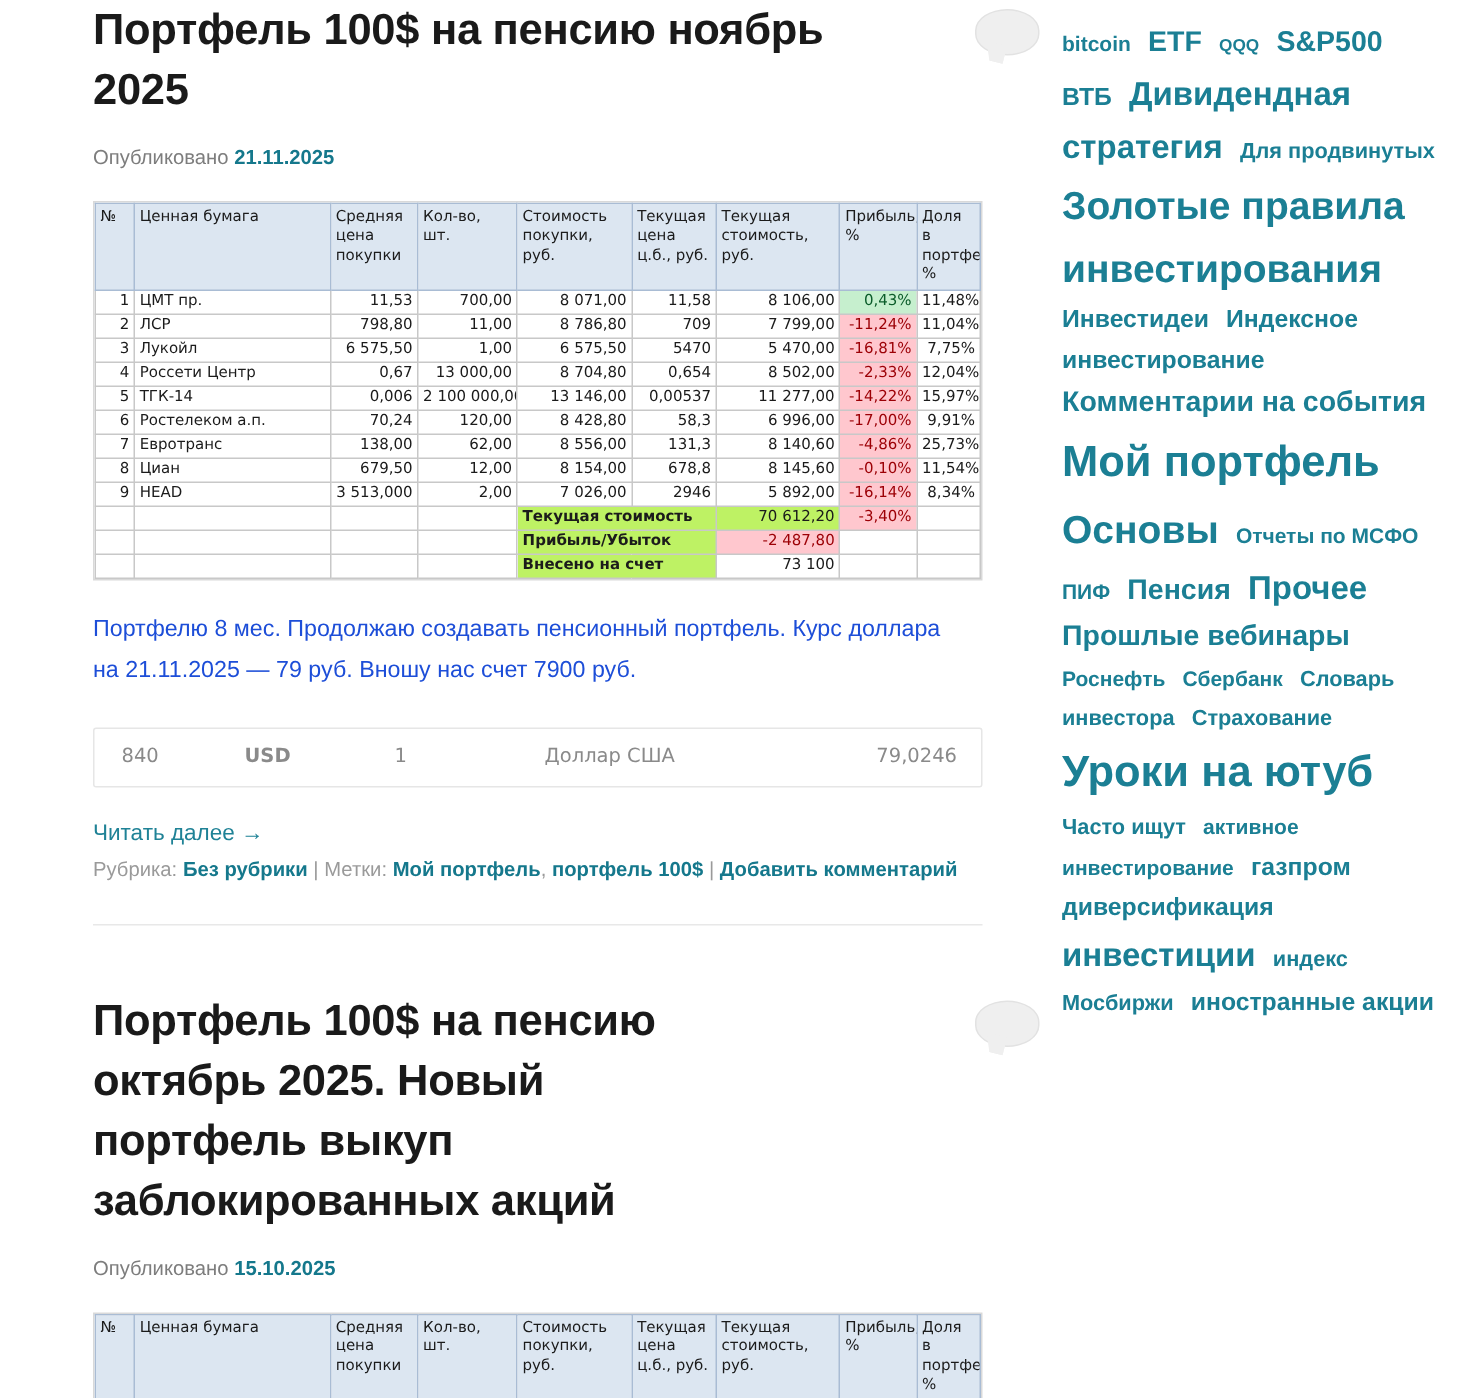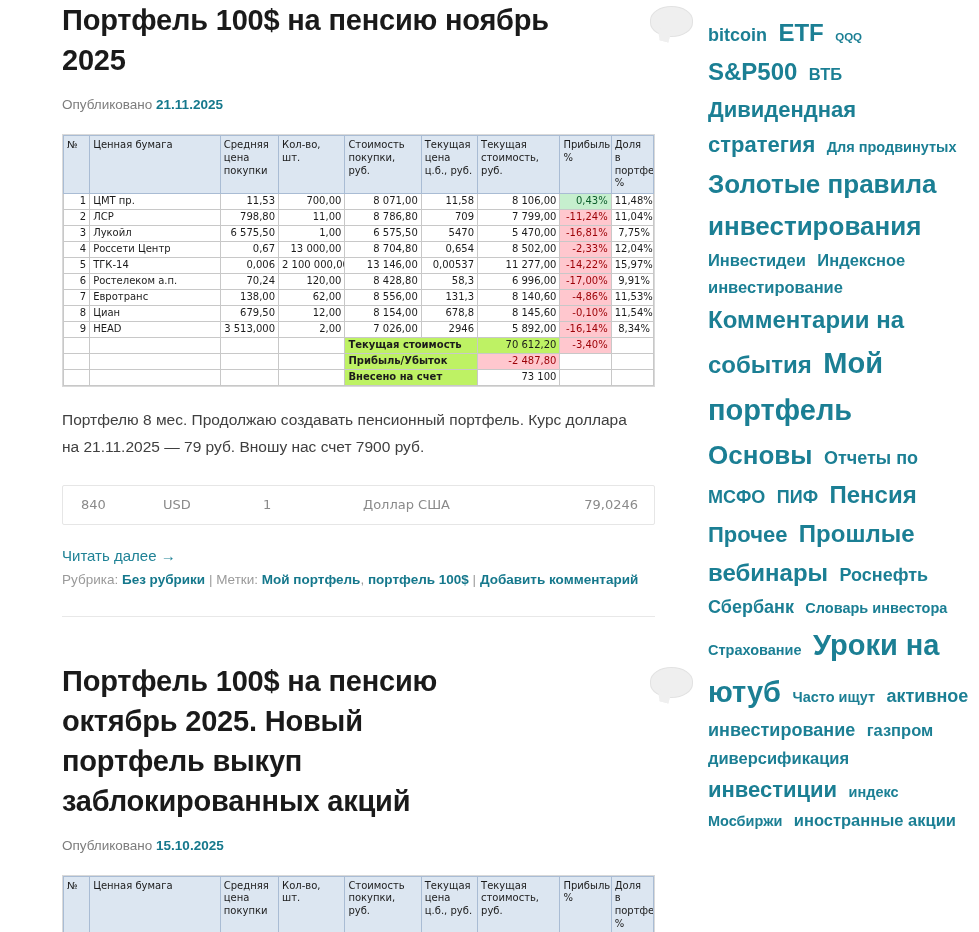--- a/index.html
+++ b/index.html
@@ -148,40 +148,40 @@
   }
   td.empty-cell {
     background: #ffffff;
     border-color: #d5d5d5;
   }
 
   
   .entry-text {
     font-size: 15.5px;
     line-height: 1.72;
-    color: #404040;
+    color: #1d4ed8;
     margin: 20px 0 0 0;
     max-width: 575px;
   }
 
   
   .fx-box {
     margin-top: 24px;
     border: 1px solid #e6e6e6;
     border-radius: 2px;
     height: 38px;
     display: flex;
     align-items: center;
     background: #fff;
     font-size: 13px;
     color: #8a8a8a;
     font-family: "DejaVu Sans", "Liberation Sans", sans-serif;
   }
   .fx-box .c1 { width: 100px; padding-left: 18px; box-sizing: border-box; }
-  .fx-box .c2 { width: 100px; }
+  .fx-box .c2 { width: 100px; font-weight: bold; }
   .fx-box .c3 { width: 100px; }
   .fx-box .c4 { flex: 1; }
   .fx-box .c5 { padding-right: 16px; text-align: right; }
 
   
   .read-more {
     display: block;
     margin-top: 22px;
     font-size: 15px;
     color: #1f8296;
@@ -211,24 +211,24 @@
     line-height: 1.62;
   }
   .tagcloud a {
     color: #1b7f94;
     text-decoration: none;
     font-weight: bold;
     margin-right: 7px;
     display: inline;
   }
   .t8  { font-size: 11.5px; }
-  .t10 { font-size: 18px; text-align: right; }
+  .t10 { font-size: 14px; text-align: right; }
   .t12 { font-size: 14.5px; }
   .t14 { font-size: 16.5px; }
-  .t17 { font-size: 24px; }
+  .t17 { font-size: 19px; }
   .t20 { font-size: 22px; }
   .t24 { font-size: 26px; }
   .t28 { font-size: 29px; }
 </style>
 </head>
 <body>
 
 <div class="page">
 
   <div class="content-col">
@@ -339,21 +339,21 @@
               </tr>
               <tr>
                 <td class="idx">7</td>
                 <td class="txt">Евротранс</td>
                 <td class="num">138,00</td>
                 <td class="num">62,00</td>
                 <td class="num">8 556,00</td>
                 <td class="num">131,3</td>
                 <td class="num">8 140,60</td>
                 <td class="neg">-4,86%</td>
-                <td class="num">11,53%</td>
+                <td class="num">25,73%</td>
               </tr>
               <tr>
                 <td class="idx">8</td>
                 <td class="txt">Циан</td>
                 <td class="num">679,50</td>
                 <td class="num">12,00</td>
                 <td class="num">8 154,00</td>
                 <td class="num">678,8</td>
                 <td class="num">8 145,60</td>
                 <td class="neg">-0,10%</td>

